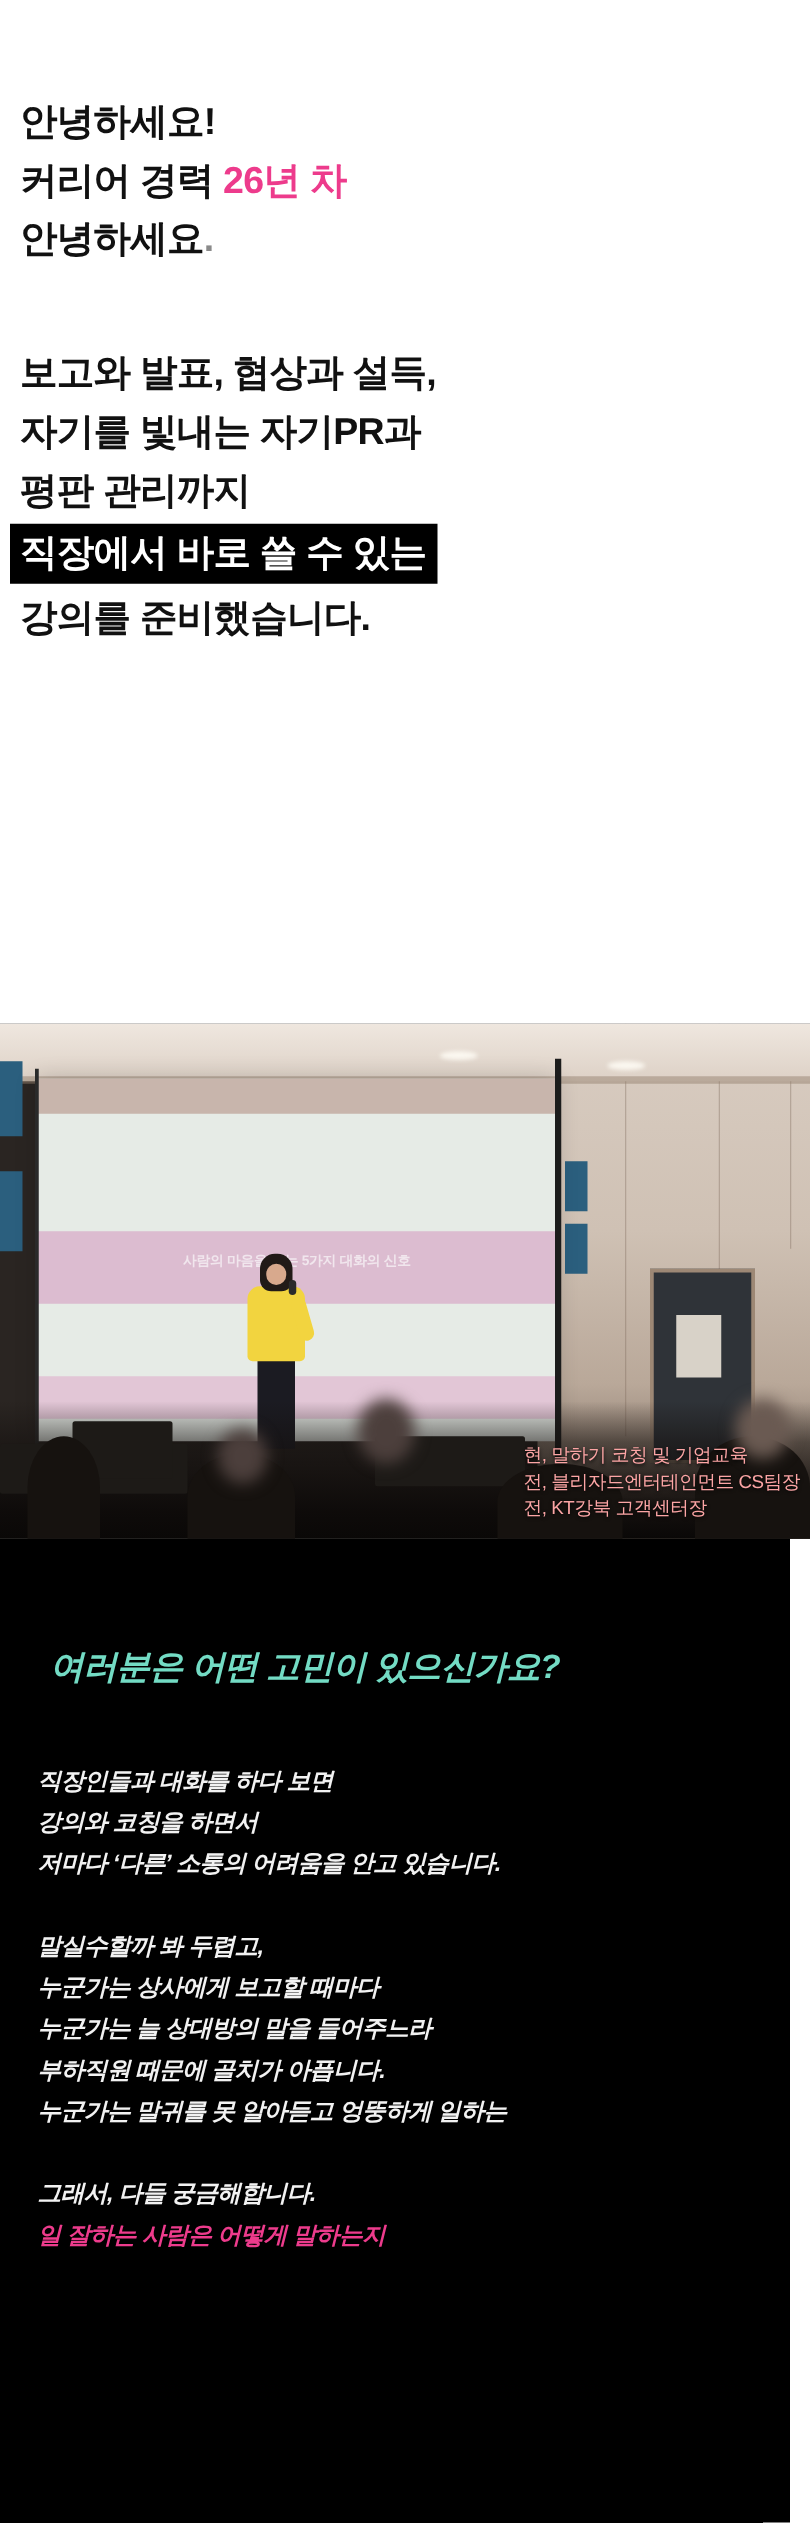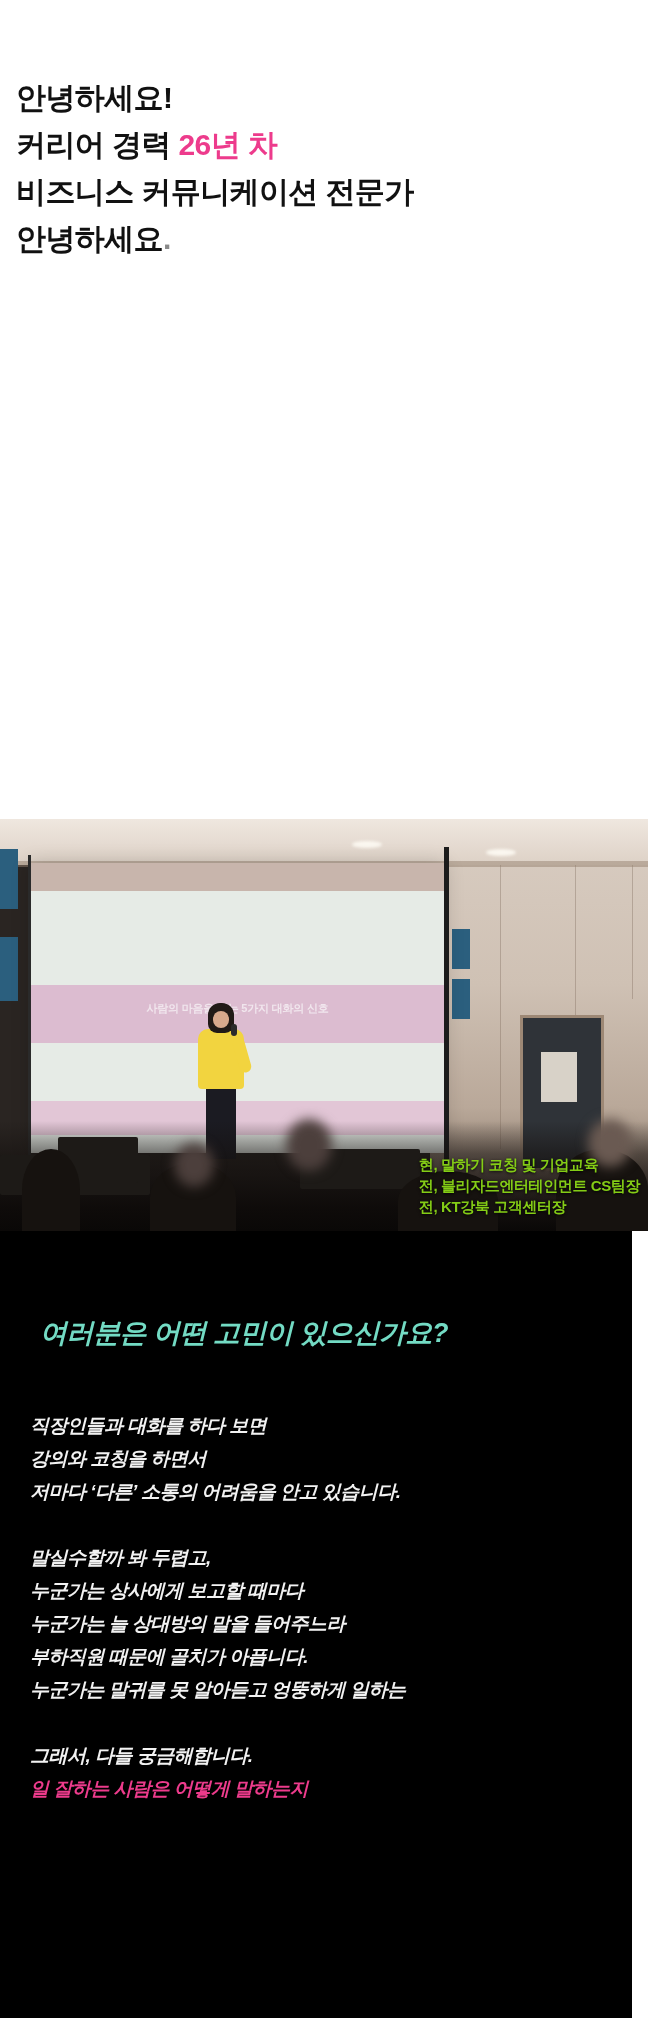--- a/index.html
+++ b/index.html
@@ -196,22 +196,22 @@
   
   .photo-caption {
     position: absolute;
     right: 8px;
     bottom: 14px;
     text-align: left;
     z-index: 40;
   }
   .photo-caption div {
     font-size: 15px;
-    font-weight: bold;
-    color: #84cc16;
+    font-weight: normal;
+    color: #fca5a5;
     line-height: 21px;
     letter-spacing: -0.4px;
     text-shadow: 0 1px 3px rgba(0,0,0,0.9);
     white-space: nowrap;
   }
 
   
   .dark-section {
     background: #000000;
     width: 632px;
@@ -254,27 +254,33 @@
 
 <section class="intro-section">
 
   <div class="intro-block-a">
     <div class="lead-line">안녕하세요!</div>
 
     <div class="lead-line">
       <span>커리어 경력 </span><span class="pink">26년 차</span>
     </div>
 
-    <div class="lead-line">비즈니스 커뮤니케이션 전문가</div>
 
     <div class="lead-line">
       <span>안녕하세요</span><span class="period-dot">.</span>
     </div>
   </div>
 
+  <div class="intro-block-b">
+    <div class="lead-line">보고와 발표, 협상과 설득,</div>
+    <div class="lead-line">자기를 빛내는 자기PR과</div>
+    <div class="lead-line">평판 관리까지</div>
+    <div class="lead-line hl">직장에서 바로 쓸 수 있는</div>
+    <div class="lead-line">강의를 준비했습니다.</div>
+  </div>
 
 </section>
 
 <section class="photo-section">
   <div class="photo-canvas">
 
     <div class="wall-right"></div>
     <div class="wall-seam" style="left:500px;"></div>
     <div class="wall-seam" style="left:575px;"></div>
     <div class="wall-seam" style="left:632px; height:180px;"></div>

